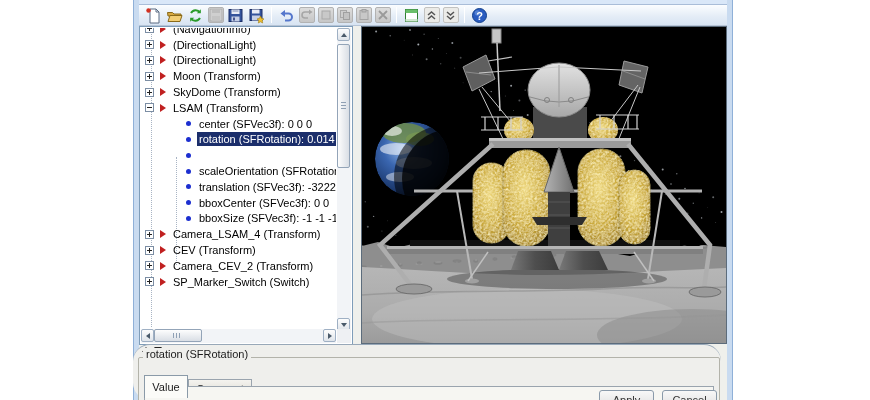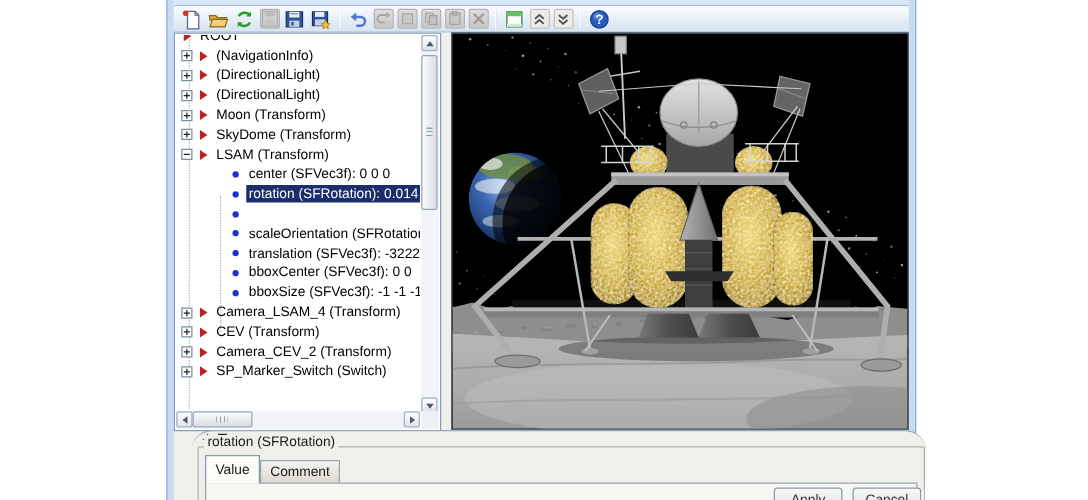--- a/index.html
+++ b/index.html
@@ -52,27 +52,27 @@
   .hthumb { position:absolute; top:0; left:13px; width:48px; height:13px; background:linear-gradient(#fdfdfd,#d9dee5); border:1px solid #93a4b8; border-radius:2px; }
   .hthumb::after { content:""; position:absolute; top:3px; bottom:3px; left:50%; margin-left:-5px; width:9px;
     background:repeating-linear-gradient(90deg,#8fa0b4 0 1px, transparent 1px 3px); }
   .corner { position:absolute; right:1px; bottom:1px; width:14px; height:14px; background:#eef0f3; z-index:3; }
 
   
   #viewport { position:absolute; left:228px; top:26px; width:366px; height:318px; background:#000; border:1px solid #5c6c7c; }
   #viewport svg { display:block; }
 
   
-  #bottom { position:absolute; left:20px; top:344px; width:588px; height:56px; background:#efefec; border-top:1px solid #98a8b8;border-radius:17px; }
+  #bottom { position:absolute; left:0; top:344px; width:588px; height:56px; background:#efefec; border-top:1px solid #98a8b8;border-radius:17px; }
   .mini-arrows { position:absolute; left:9px; top:2px; display:flex; gap:4px; align-items:center; }
   .ma-u { width:0;height:0;border-left:4px solid transparent;border-right:4px solid transparent;border-bottom:5px solid #222; }
   .ma-d { width:0;height:0;border-left:4px solid transparent;border-right:4px solid transparent;border-top:5px solid #222; }
   .groupbox { position:absolute; left:5px; top:12px; width:582px; height:60px; border:1px solid #b3b3aa; border-radius:2px; }
   .gb-label { position:absolute; left:10px; top:3px; background:#efefec; padding:0 3px; font-size:11px; color:#1a1a1a; }
-  .tab { position:absolute; font-size:11px; color:#1a1a1a; display:flex; align-items:center; justify-content:center; }
+  .tab { position:absolute; font-size:11px; color:#1a1a1a; display:flex; align-items:center; justify-content:center;margin-top:11px; }
   .tab.active { left:11px; top:19px; width:44px; height:23px; background:#fbfbf8; border:1px solid #8a9aa8; border-bottom:none; z-index:2; }
   .tab.inactive { left:55px; top:23px; width:64px; height:19px; background:linear-gradient(#f4f3ef,#dcd9d0); border:1px solid #9aa4ae; z-index:1; }
   .pane { position:absolute; left:11px; top:41px; width:570px; height:30px; background:#f6f6f2; border:1px solid #9aa4ae; z-index:1; }
   .btn { position:absolute; top:45px; width:55px; height:21px; background:linear-gradient(#f8f8f8,#dcdcdc); border:1px solid #8a9aaa;
          border-radius:3px; font-size:11px; color:#333; text-align:center; line-height:19px; z-index:3; }
   #btn-apply { left:466px; } #btn-cancel { left:529px; }
 </style>
 </head>
 <body>
 
@@ -188,25 +188,20 @@
             <circle cx="6.5" cy="6" r="2.8" fill="#6f9ae0" opacity=".6"></circle>
             <text x="8.5" y="12.5" text-anchor="middle" font-size="11" font-weight="bold" fill="#fff" font-family="Liberation Sans, sans-serif">?</text>
           </svg>
     </span>
   </div>
 
   <div id="tree">
     <div class="guide" style="left:11px; top:4px; height:296px;"></div>
     <div class="guide" style="left:36px; top:130px; height:108px;"></div>
     <div id="rows">
-      <div class="trow">
-            <span class="ind" style="width:6px"></span>
-            <span class="arr"></span>
-            <span class="lbl">ROOT</span>
-          </div>
       <div class="trow">
             <span class="ind" style="width:4px"></span>
             <span class="exp plus"></span>
             <span class="arr"></span>
             <span class="lbl">(NavigationInfo)</span>
           </div>
       <div class="trow">
             <span class="ind" style="width:4px"></span>
             <span class="exp plus"></span>
             <span class="arr"></span>

